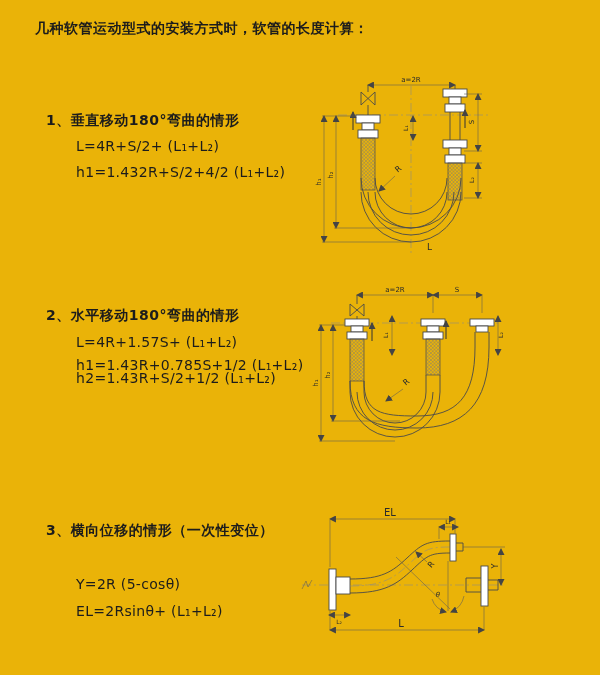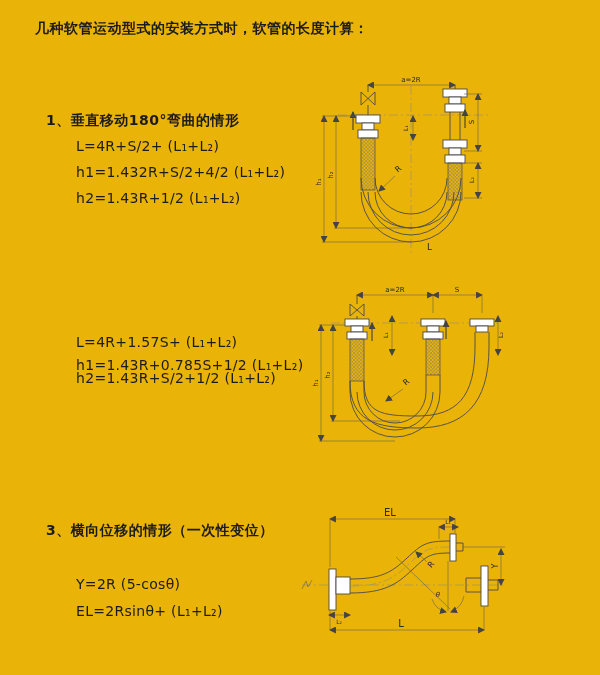--- a/index.html
+++ b/index.html
@@ -20,22 +20,22 @@
 </head>
 <body>
 
 <div class="page">
 
   <div class="doc-title">几种软管运动型式的安装方式时，软管的长度计算：</div>
 
   <div class="sec-heading" style="left:46px;top:112px">1、垂直移动180°弯曲的情形</div>
   <div class="formula" style="left:76px;top:138px">L=4R+S/2+ (L₁+L₂)</div>
   <div class="formula" style="left:76px;top:164px">h1=1.432R+S/2+4/2 (L₁+L₂)</div>
-  <div class="formula" style="left:76px;top:190px">h2=1.43R+1/2 (L₁+L₂)</div>
-
+
+  <div class="sec-heading" style="left:46px;top:307px">2、水平移动180°弯曲的情形</div>
   <div class="formula" style="left:76px;top:334px">L=4R+1.57S+ (L₁+L₂)</div>
   <div class="formula" style="left:76px;top:357px">h1=1.43R+0.785S+1/2 (L₁+L₂)</div>
   <div class="formula" style="left:76px;top:370px">h2=1.43R+S/2+1/2 (L₁+L₂)</div>
 
   <div class="sec-heading" style="left:46px;top:522px">3、横向位移的情形（一次性变位）</div>
   <div class="formula" style="left:76px;top:576px">Y=2R (5-cosθ)</div>
   <div class="formula" style="left:76px;top:603px">EL=2Rsinθ+ (L₁+L₂)</div>
 
   <svg style="left:310px;top:70px" width="285" height="198" viewBox="0 0 285 198">
     <defs>

